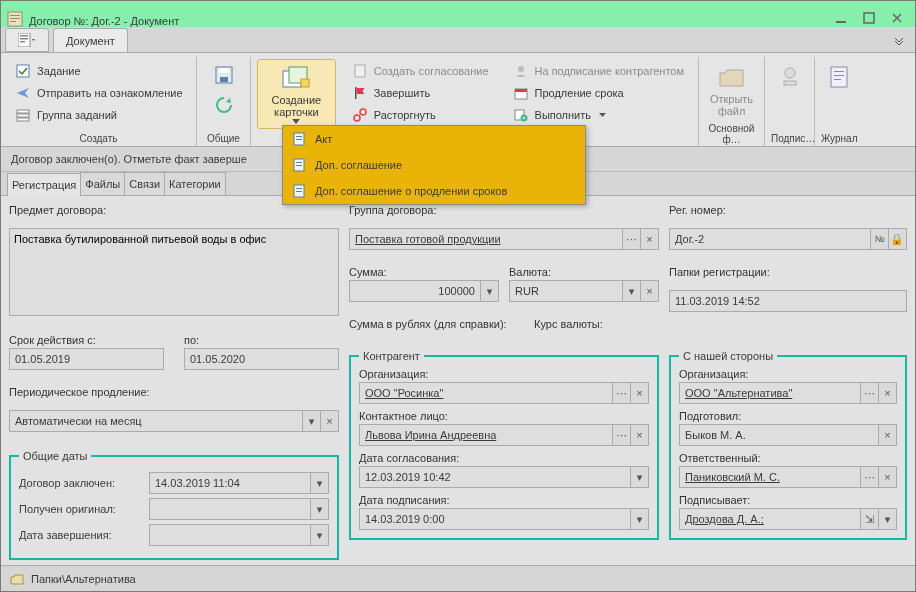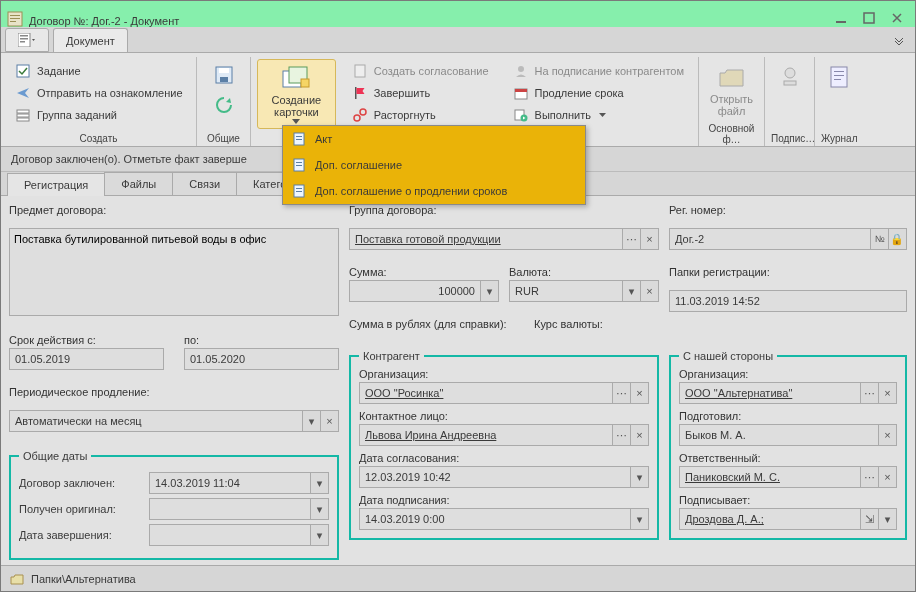--- a/index.html
+++ b/index.html
@@ -133,21 +133,21 @@
     border-bottom:1px solid #bbb;
   }
 
   .inner-tabs {
     display:flex;
     background:#d6d6d6;
     padding:0 6px;
     border-bottom:1px solid #aaa;
   }
   .inner-tab {
-    padding:5px 16px;
+    padding:5px 4px;
     border:1px solid #aaa;
     border-bottom:none;
     background:#dadada;
     margin-right:-1px;
     cursor:pointer;
     text-align:right;
   }
   .inner-tab.active {
     background:#e5e5e5;
     position:relative;top:1px;

